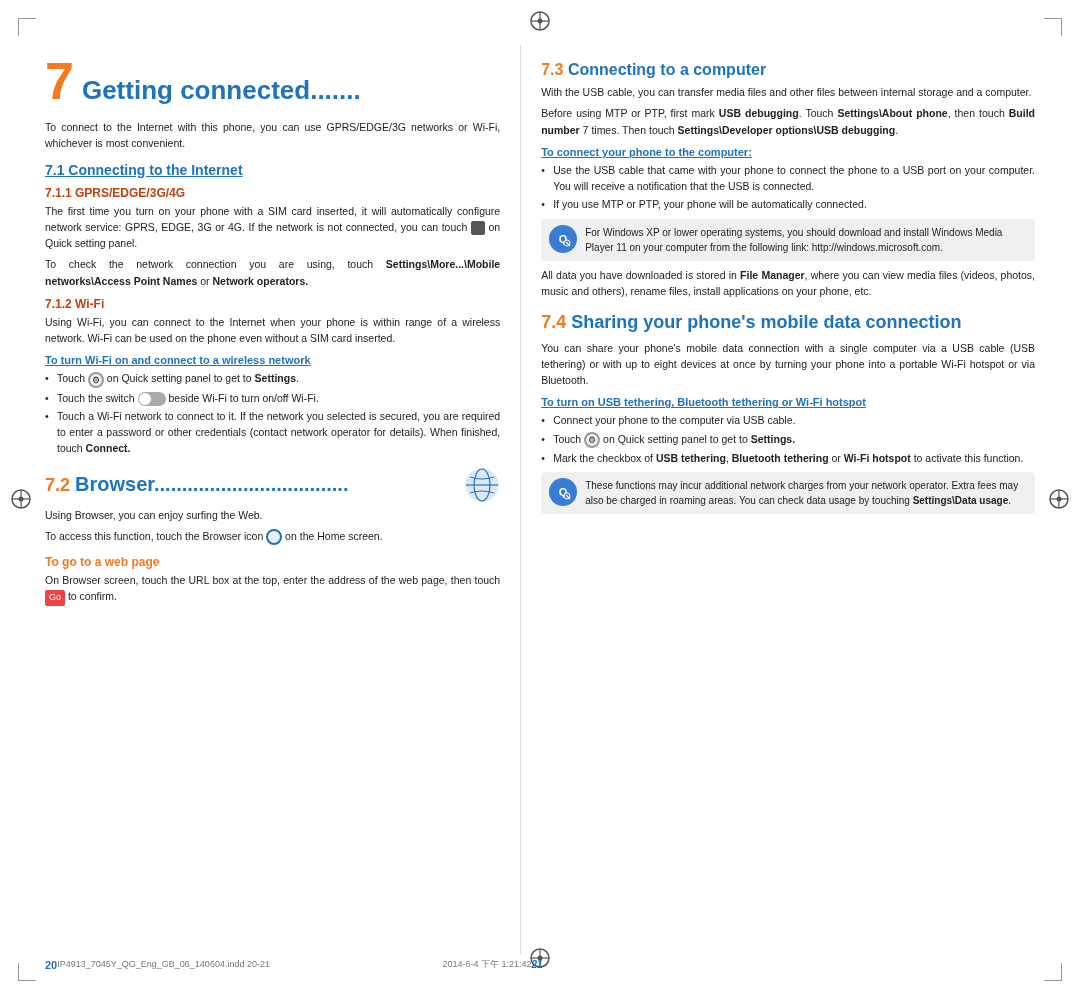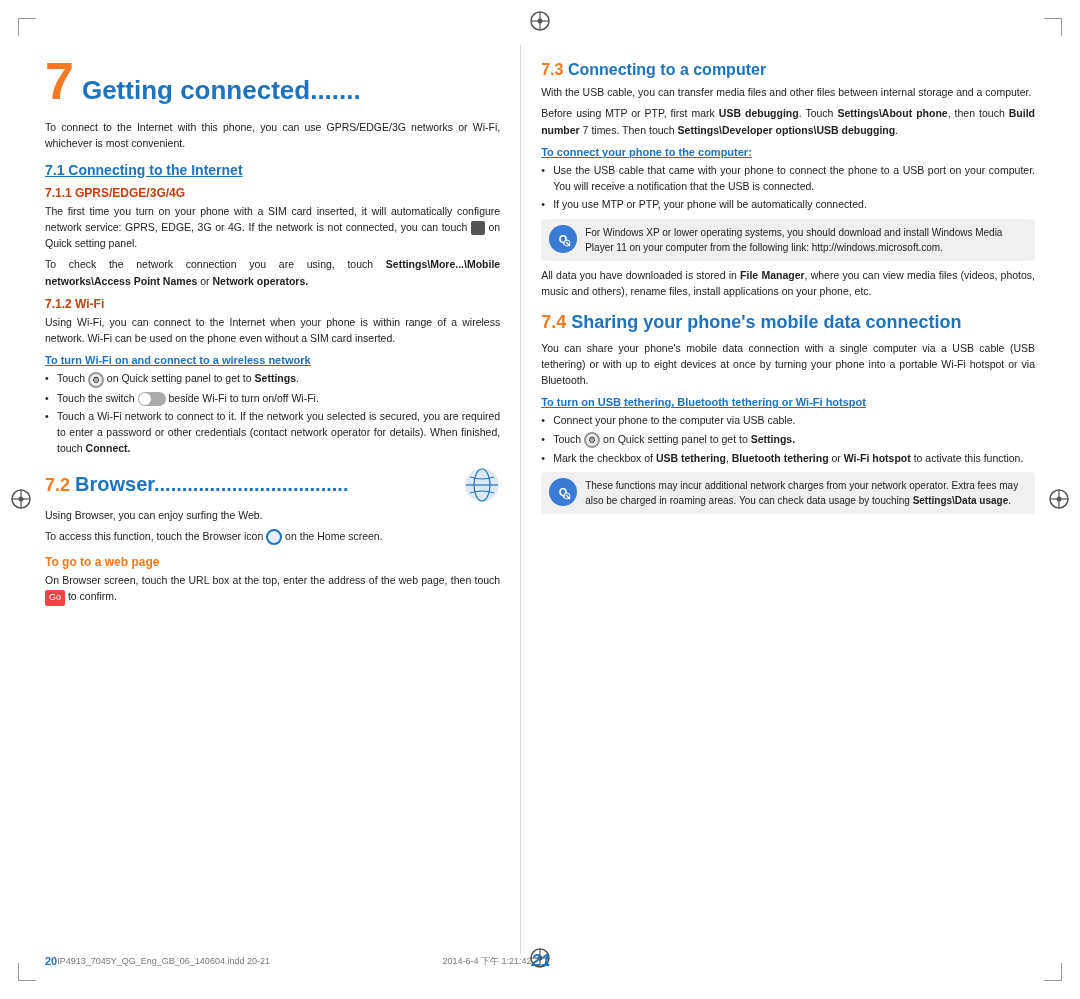--- a/index.html
+++ b/index.html
@@ -276,21 +276,21 @@
       align-items: center;
       font-size: 10px;
       color: #555;
     }
     .page-num-left {
       font-size: 11px;
       font-weight: bold;
       color: #1e73be;
     }
     .page-num-right {
-      font-size: 17px;
+      font-size: 10px;
       font-weight: bold;
       color: #1e73be;
       font-style: italic;
     }
     .footer-meta {
       font-size: 9px;
       color: #777;
     }
   </style>
 </head>

